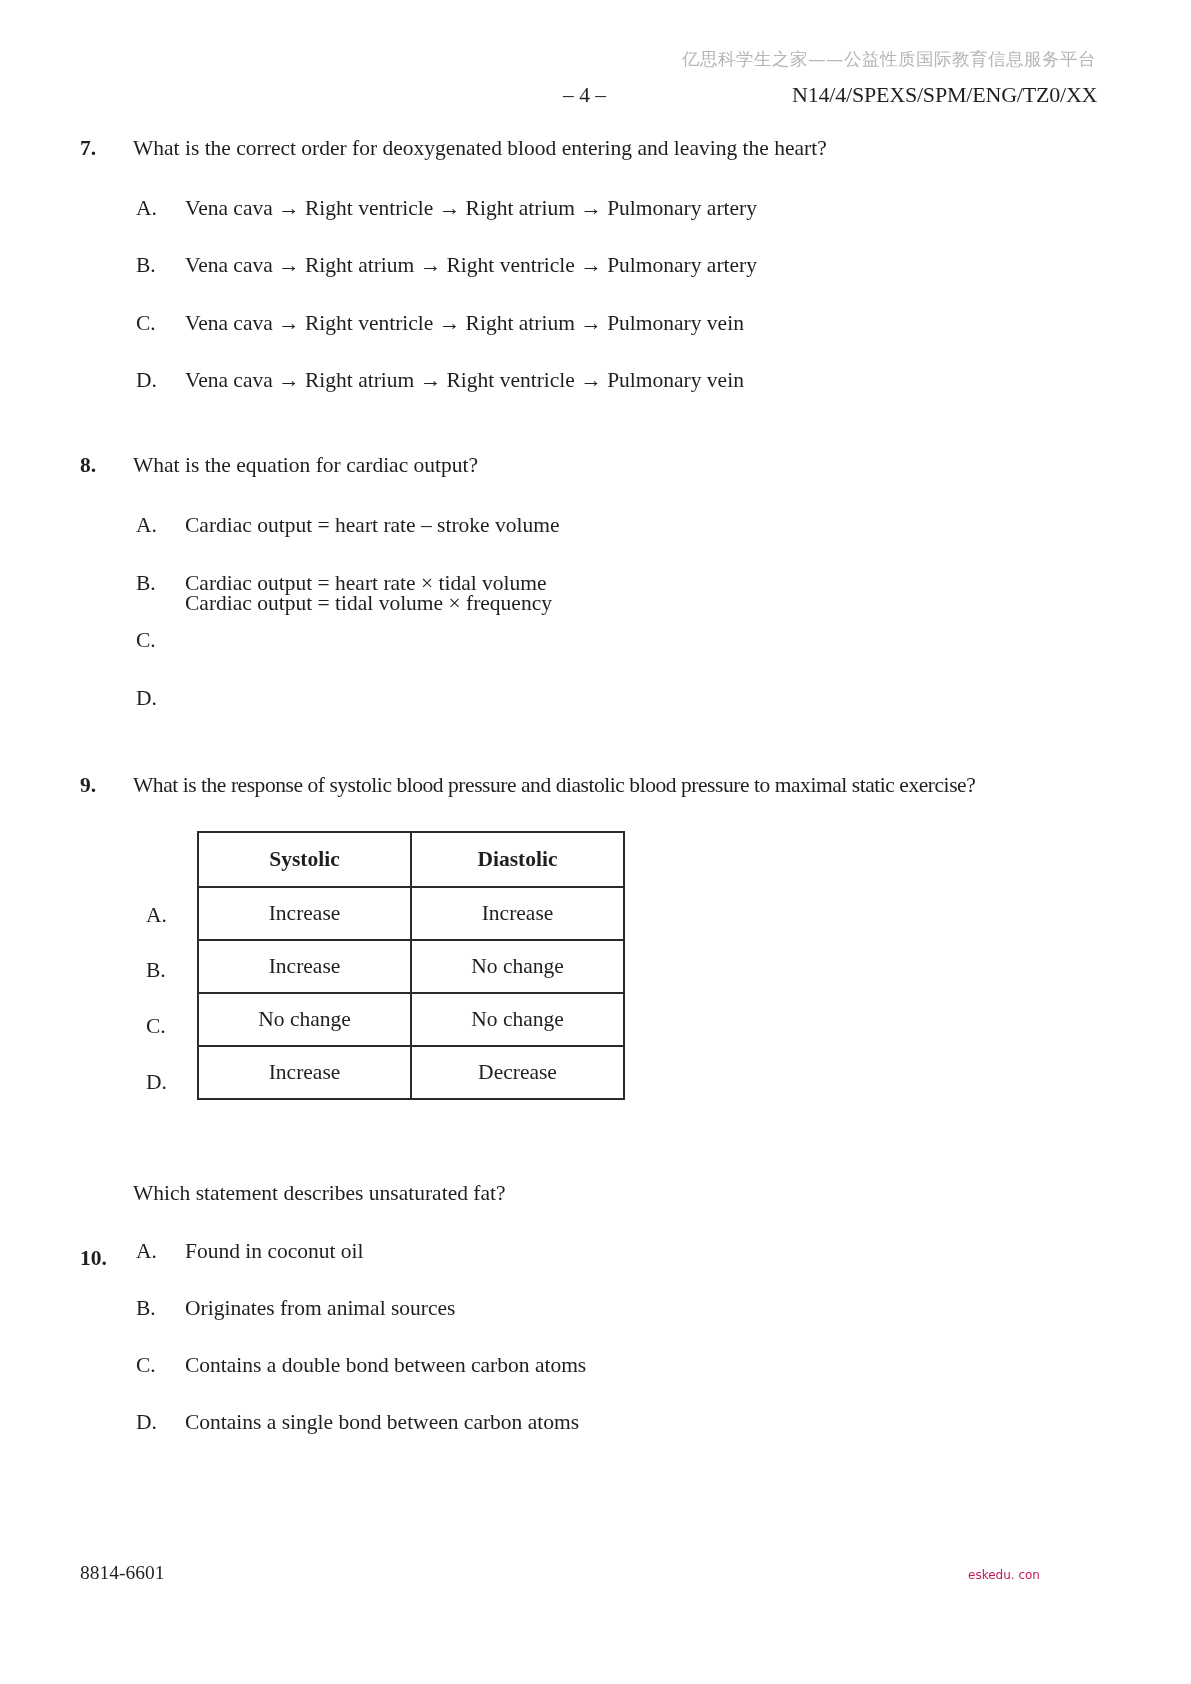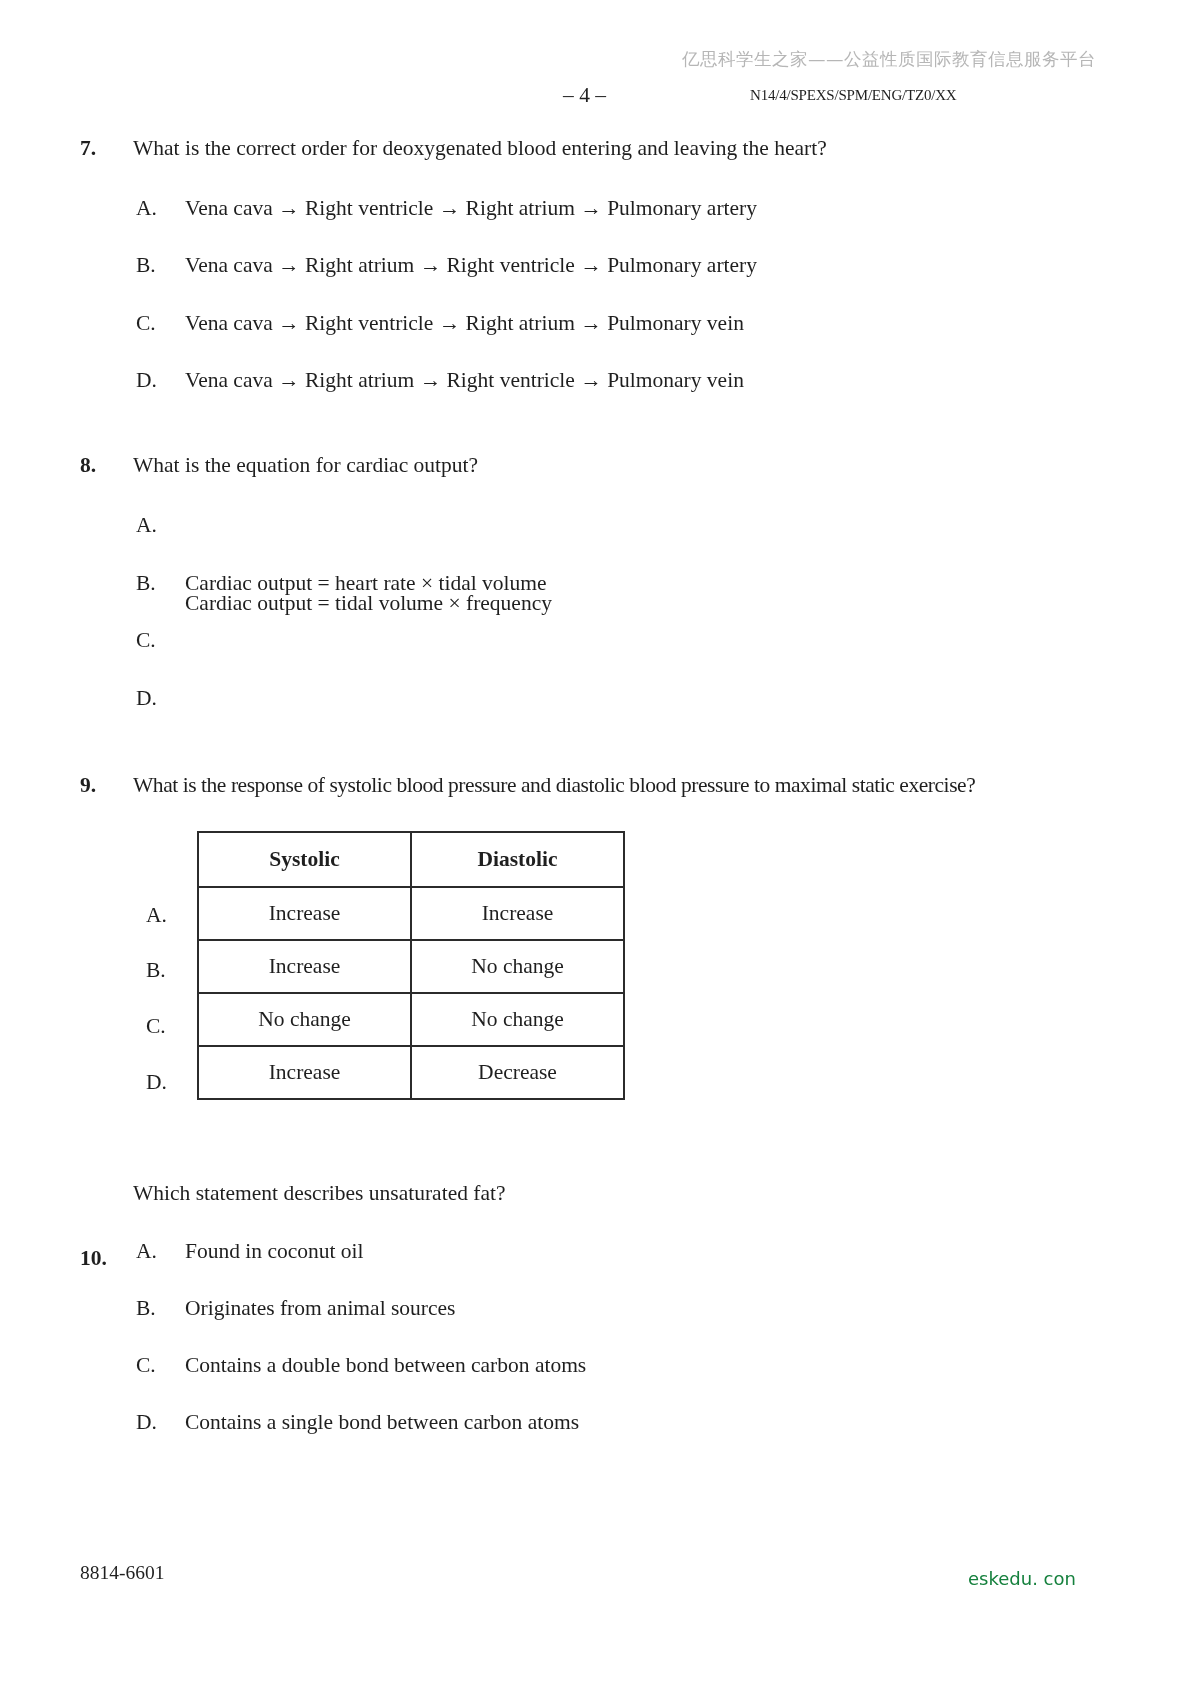--- a/index.html
+++ b/index.html
@@ -27,21 +27,21 @@
     top: 49px;
     left: 682px;
     font-family: "DejaVu Sans", "Liberation Sans", sans-serif;
     font-size: 17.5px;
     line-height: 21px;
     color: #b6b6b6;
     letter-spacing: 0.5px;
     white-space: nowrap;
   }
   .pagenum { top: 82px; left: 563px; }
-  .papercode { top: 82px; left: 750px; font-size: 15px; letter-spacing: -0.2px; }
+  .papercode { top: 82px; left: 792px; font-size: 22px; letter-spacing: -0.2px; }
   .qnum { font-weight: bold; left: 80px; }
   .qtext { left: 133px; }
   .qtext-condensed { letter-spacing: -0.45px; }
   .optletter { left: 136px; }
   .opttext { left: 185px; }
   .q9table {
     position: absolute;
     left: 197px;
     top: 831px;
     border-collapse: collapse;
@@ -63,22 +63,22 @@
   .footer-code {
     top: 1560px;
     left: 80px;
     font-size: 19.5px;
   }
   .watermark {
     position: absolute;
     top: 1568px;
     left: 968px;
     font-family: "DejaVu Sans", "Liberation Sans", sans-serif;
-    font-size: 18px;
-    color: #15803d;
+    font-size: 12px;
+    color: #be185d;
     white-space: nowrap;
   }
 </style>
 </head>
 <body>
 
 <div class="page">
 
   <div class="banner">亿思科学生之家——公益性质国际教育信息服务平台</div>
   <div class="line pagenum">– 4 –</div>
@@ -91,20 +91,21 @@
   <div class="line optletter" style="top:252px">B.</div>
   <div class="line opttext" style="top:252px">Vena cava → Right atrium → Right ventricle → Pulmonary artery</div>
   <div class="line optletter" style="top:310px">C.</div>
   <div class="line opttext" style="top:310px">Vena cava → Right ventricle → Right atrium → Pulmonary vein</div>
   <div class="line optletter" style="top:367px">D.</div>
   <div class="line opttext" style="top:367px">Vena cava → Right atrium → Right ventricle → Pulmonary vein</div>
 
   <div class="line qnum" style="top:452px">8.</div>
   <div class="line qtext" style="top:452px">What is the equation for cardiac output?</div>
   <div class="line optletter" style="top:512px">A.</div>
+  <div class="line opttext" style="top:512px">Cardiac output = heart rate – stroke volume</div>
   <div class="line optletter" style="top:570px">B.</div>
   <div class="line opttext" style="top:570px">Cardiac output = heart rate × tidal volume</div>
   <div class="line optletter" style="top:627px">C.</div>
   <div class="line opttext" style="top:590px">Cardiac output = tidal volume × frequency</div>
   <div class="line optletter" style="top:685px">D.</div>
 
   <div class="line qnum" style="top:772px">9.</div>
   <div class="line qtext qtext-condensed" style="top:772px">What is the response of systolic blood pressure and diastolic blood pressure to maximal static exercise?</div>
 
   <table class="q9table">

